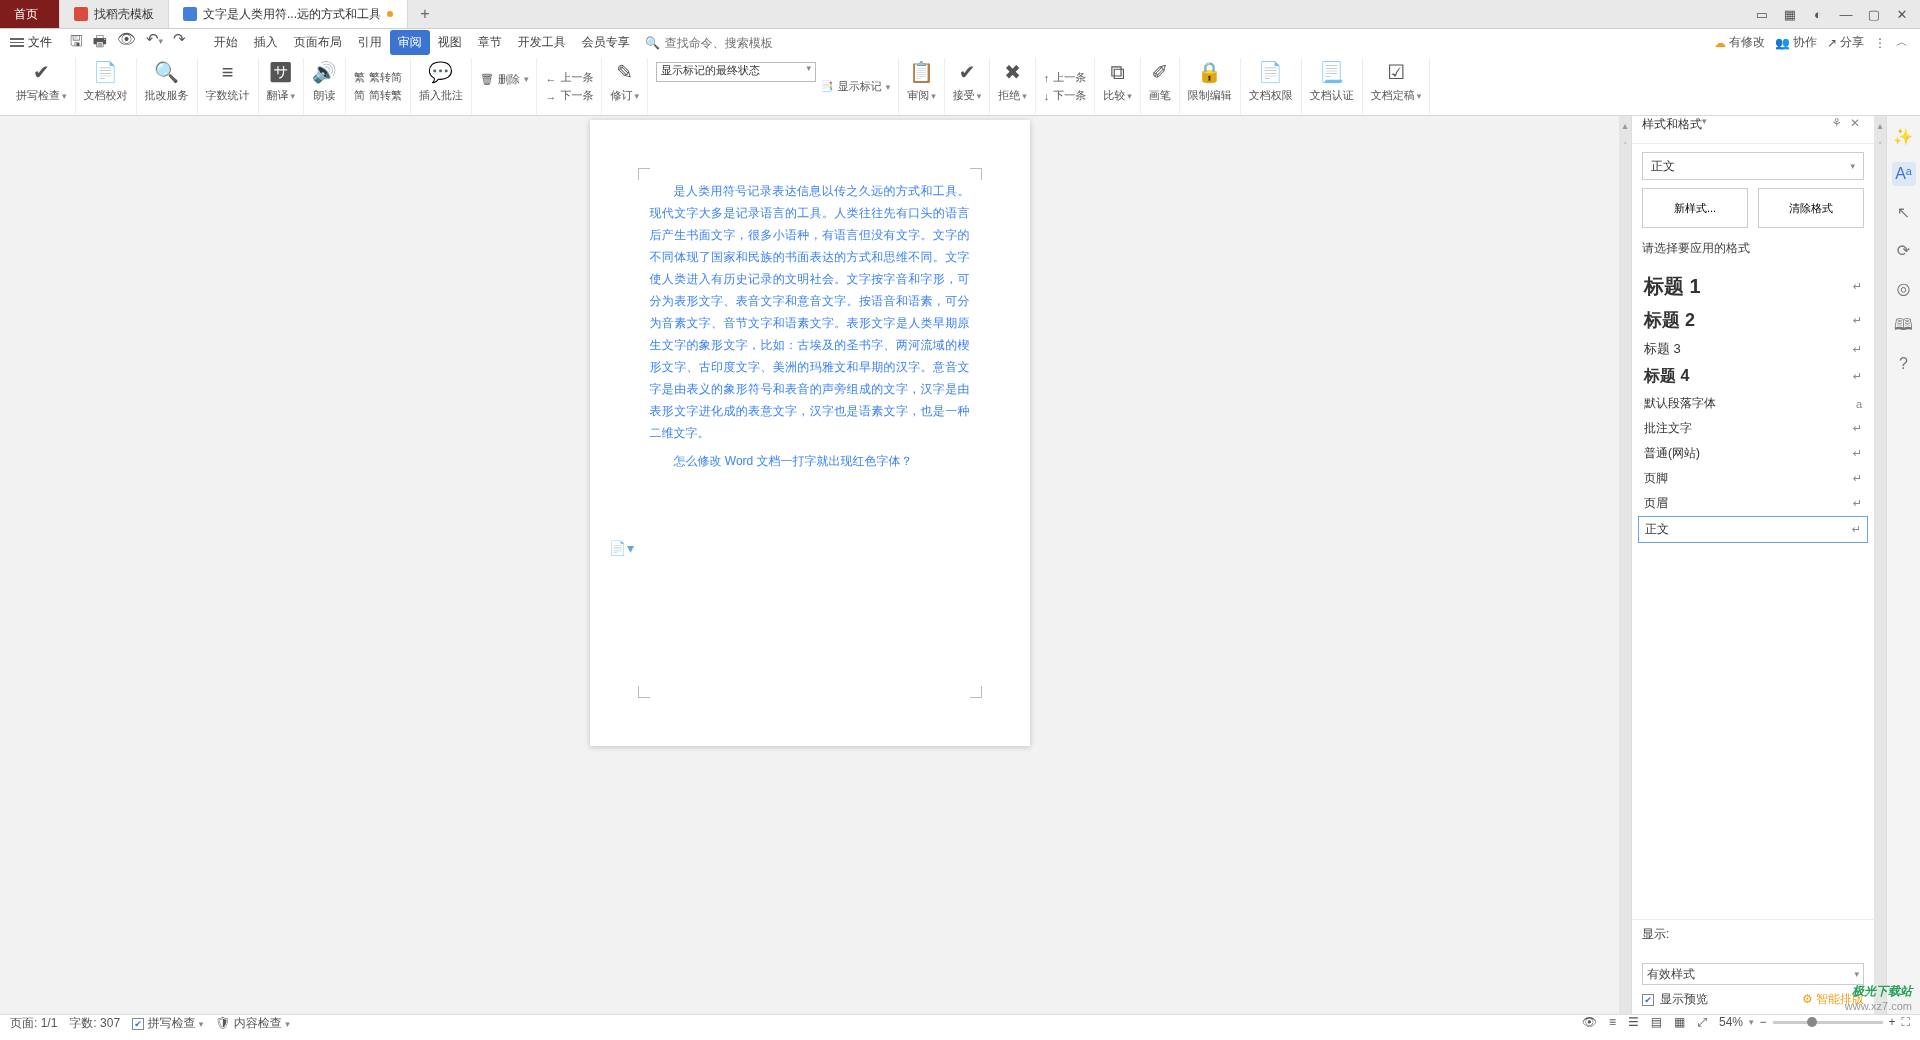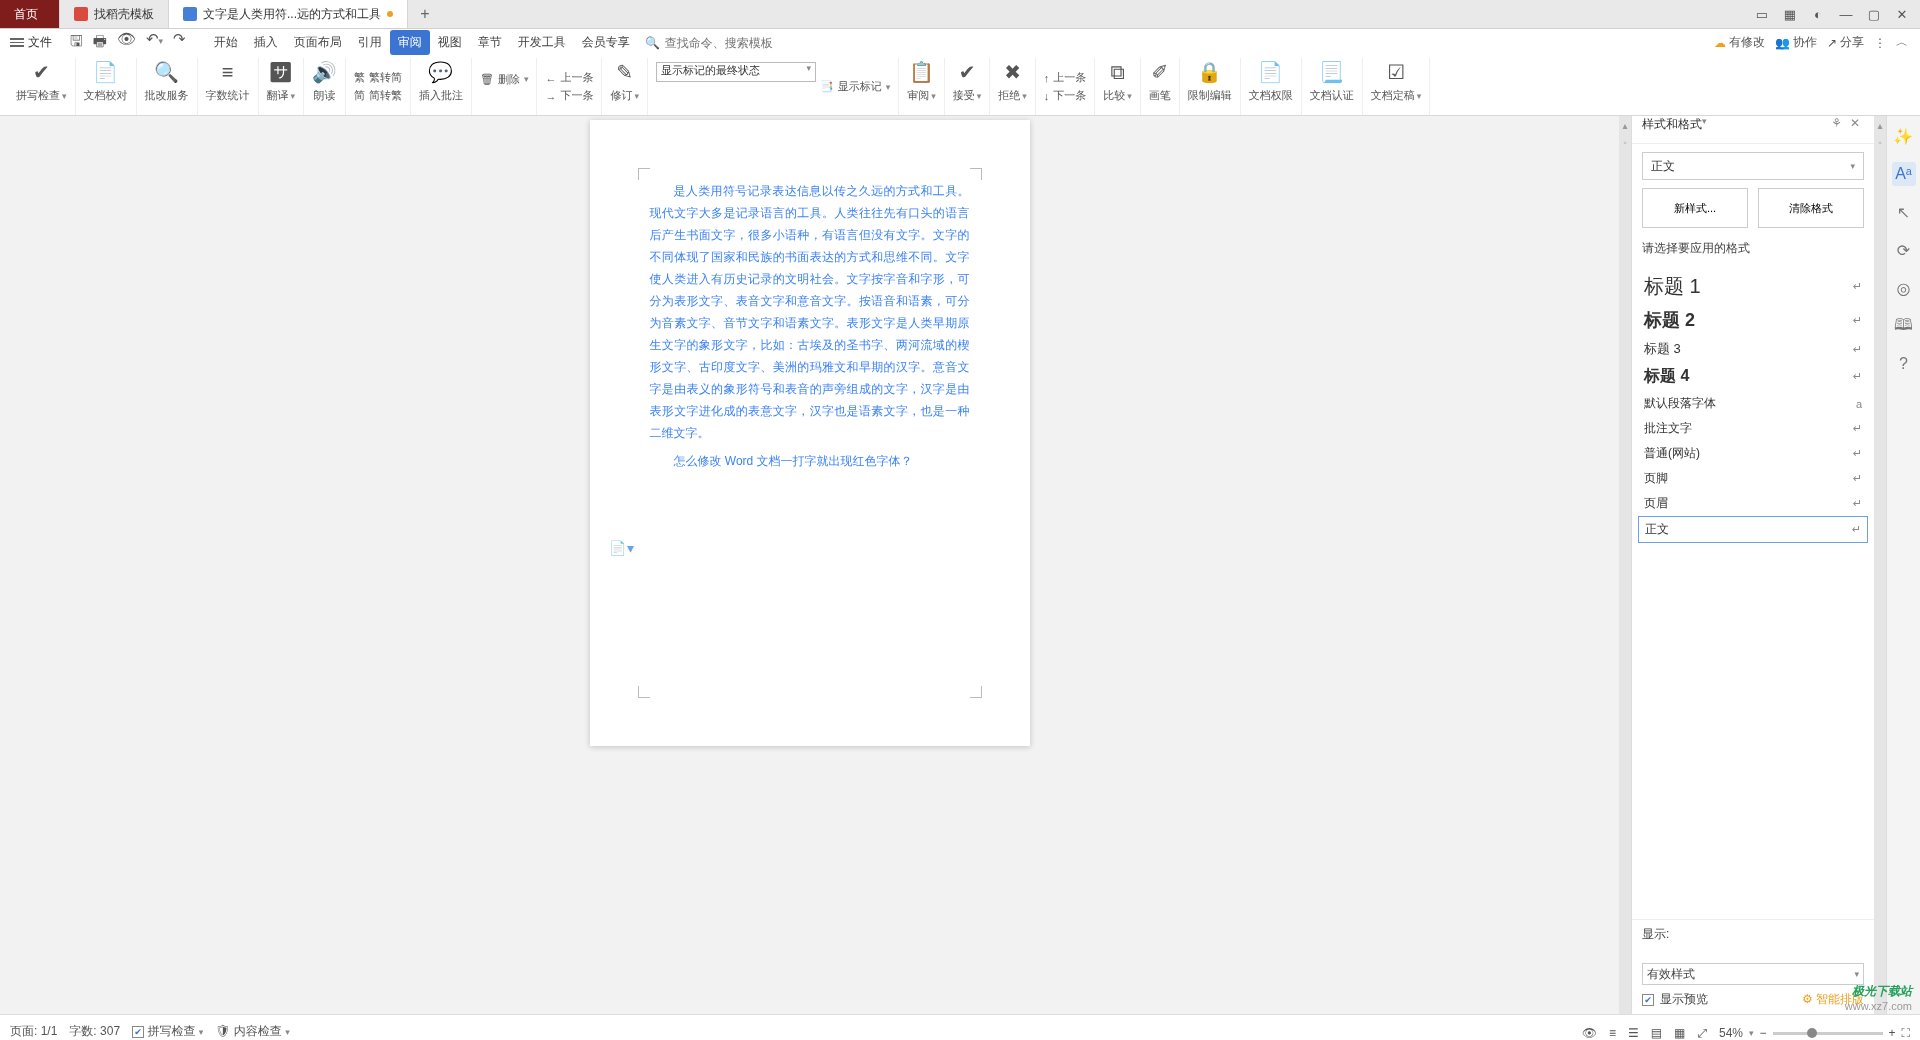--- a/index.html
+++ b/index.html
@@ -62,36 +62,36 @@
 .rhead span.icn{color:#888;padding:0 4px;cursor:default}
 .rstyle{padding:8px 10px}
 .rstyle .cur{border:1px solid #ccc;height:28px;display:flex;align-items:center;padding:0 8px;margin-bottom:8px}
 .rstyle .btns{display:flex;gap:10px;margin-bottom:8px}
 .rstyle .btns button{flex:1;height:40px;border:1px solid #ccc;background:#fff;font-size:11px;cursor:default}
 .rstyle .lbl2{font-size:12px;color:#444;padding:4px 0}
 .stylelist{flex:1;overflow:auto;padding:0 6px}
 .srow{display:flex;align-items:center;justify-content:space-between;padding:4px 6px;cursor:default}
 .srow .nm{white-space:nowrap}
 .srow .ret{color:#888;font-size:11px}
-.srow.h1 .nm{font-size:20px;font-weight:normal}
+.srow.h1 .nm{font-size:20px;font-weight:bold}
 .srow.h2 .nm{font-size:18px;font-weight:bold}
 .srow.h3 .nm{font-size:13px;font-weight:normal}
 .srow.h4 .nm{font-size:16px;font-weight:bold}
 .srow.small .nm{font-size:12px}
 .srow.sel{border:1px solid #6aa2e6}
 .rfoot{border-top:1px solid #eee;padding:6px 10px;font-size:12px;color:#444}
 .rfoot .sel2{border:1px solid #ccc;height:22px;display:flex;align-items:center;padding:0 4px;margin-top:20px}
 .rfoot .chk2{display:flex;align-items:center;gap:6px;margin-top:6px}
 .rfoot .ai{float:right;color:#f0a020}
 
 .vbar{width:34px;background:#f4f4f5;border-left:1px solid #ddd;display:flex;flex-direction:column;align-items:center;padding:8px 0;gap:14px;color:#777;font-size:16px}
 .vbar .vi{width:24px;height:24px;display:flex;align-items:center;justify-content:center;cursor:default}
 .vbar .vi.active{color:#3b74d1;background:#dde8f7;border-radius:3px}
 
-.status{position:absolute;left:0;right:0;bottom:0;height:26px;background:#fff;border-top:1px solid #ddd;display:flex;align-items:flex-end;padding:0 10px;gap:12px;font-size:12px;color:#555}
+.status{position:absolute;left:0;right:0;bottom:0;height:26px;background:#fff;border-top:1px solid #ddd;display:flex;align-items:flex-start;padding:0 10px;gap:12px;font-size:12px;color:#555}
 .status .sp{flex:1}
 .status .zoom{display:flex;align-items:center;gap:6px}
 .status .zbar{width:110px;height:3px;background:#ccc;position:relative}
 .status .zbar i{position:absolute;left:34px;top:-4px;width:10px;height:10px;border-radius:50%;background:#888}
 .watermark{position:absolute;right:8px;bottom:28px;font-size:12px;color:#2a9c5a;display:flex;flex-direction:column;align-items:flex-end;pointer-events:none}
 .watermark .l1{font-style:italic;font-weight:bold;color:#26a05a}
 .watermark .l2{color:#999;font-size:11px}
 .chkbox{width:12px;height:12px;border:1px solid #888;display:inline-flex;align-items:center;justify-content:center;font-size:9px;color:#3b74d1}
 </style>
 </head>

